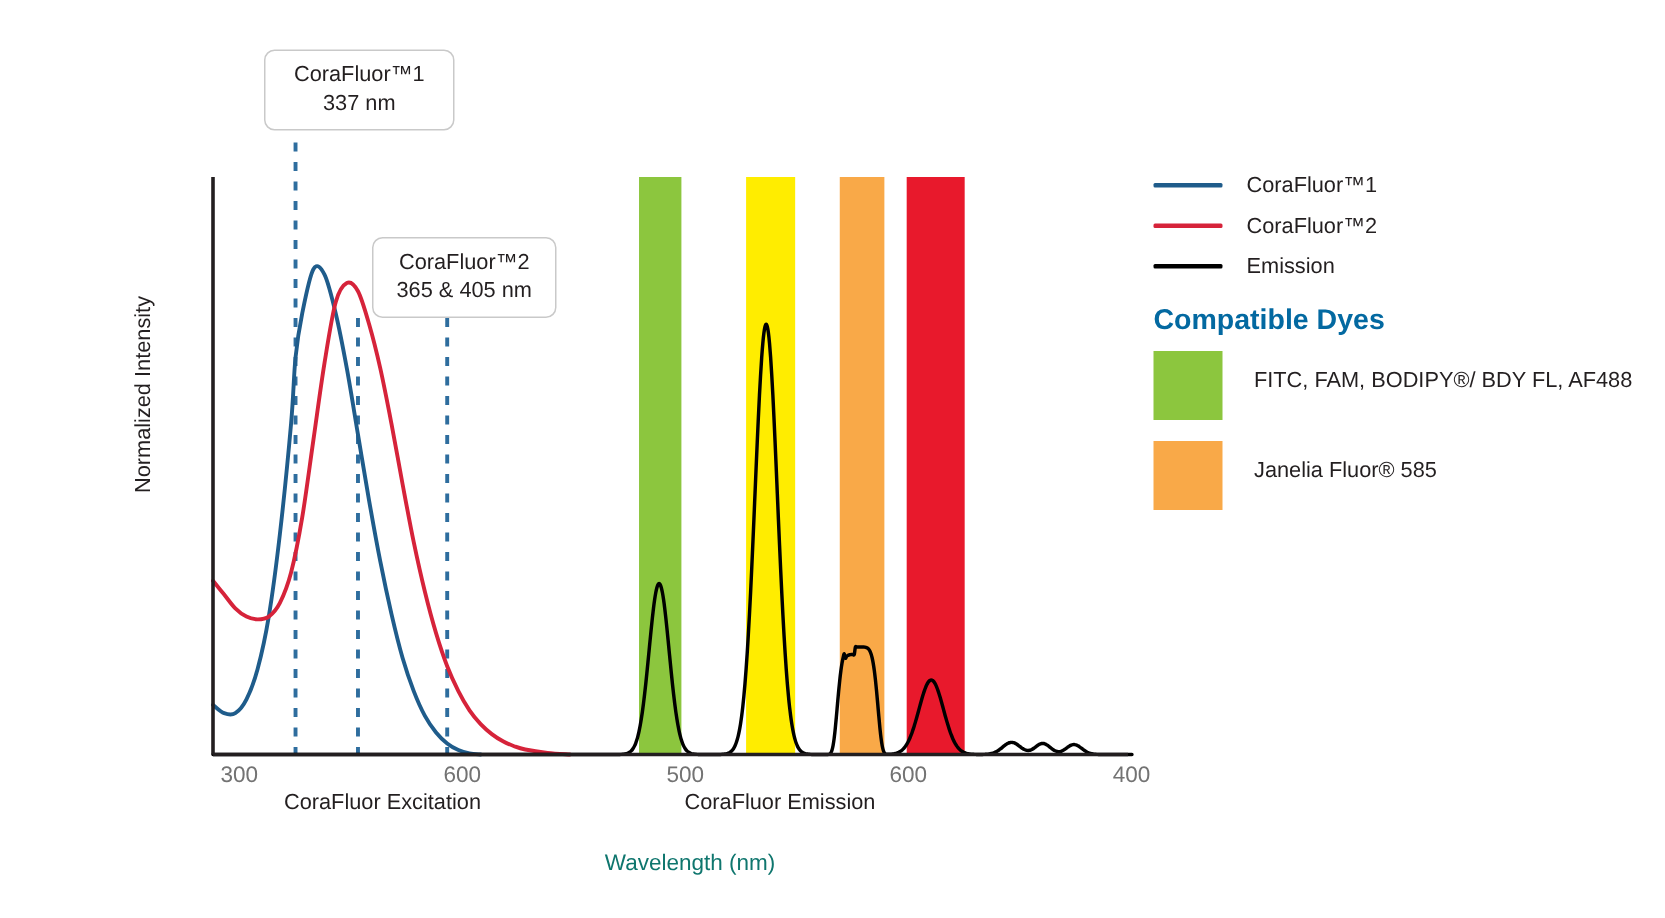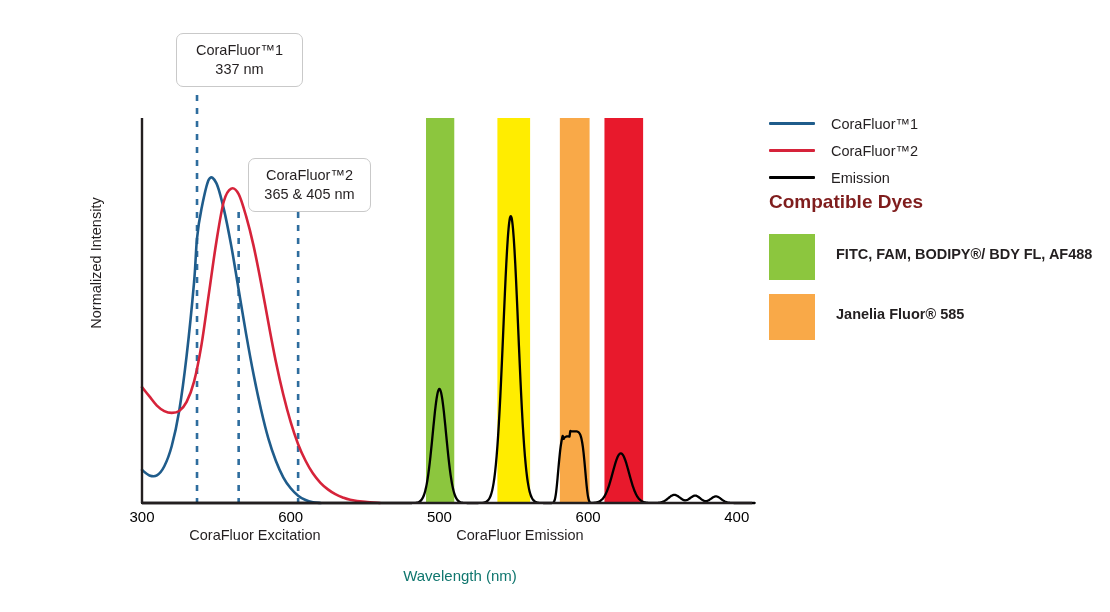--- a/index.html
+++ b/index.html
@@ -32,22 +32,22 @@
   }
   .callout .l1{display:block;}
   .callout .l2{display:block;}
   #callout-1{left:136px;top:33px;width:127px;}
   #callout-2{left:208px;top:158px;width:123px;}
 
   
   .axis-tick{
     position:absolute;
     font-size:15px;
-    color:#000000;
-    text-align:center;
+    color:#737373;
+    text-align:right;
     width:60px;
   }
   .sub-label{
     position:absolute;
     font-size:14.5px;
     color:#231f20;
     text-align:center;
     white-space:nowrap;
   }
   #sub-exc{left:145px;top:527px;width:140px;}
@@ -68,33 +68,33 @@
     white-space:nowrap;
   }
 
   
   #legend{position:absolute;left:729px;top:110px;width:370px;}
   .legend-row{display:flex;align-items:center;height:27px;}
   .legend-swatch-line{width:46px;height:3px;border-radius:1px;margin-right:16px;flex:0 0 auto;}
   .legend-label{font-size:14.5px;color:#231f20;white-space:nowrap;}
 
   #dyes-heading{
-    position:absolute;left:729px;top:191px;
-    font-size:19px;font-weight:bold;color:#7f1d1d;white-space:nowrap;
+    position:absolute;left:729px;top:203px;
+    font-size:19px;font-weight:bold;color:#0369a1;white-space:nowrap;
   }
   #dye-list{position:absolute;left:729px;top:234px;width:380px;}
   .dye-row{display:flex;align-items:flex-start;margin-bottom:14px;}
   .dye-swatch{
     width:46px;height:46px;flex:0 0 auto;margin-right:21px;
   }
   .dye-label{
     font-size:14.5px;color:#231f20;line-height:1.35;padding-top:11px;
   }
   .dye-label.two-line{padding-top:3px;}
-  .dye-label span{display:block;white-space:nowrap;font-weight:bold;}
+  .dye-label span{display:block;white-space:nowrap;}
 </style>
 </head>
 <body>
 
 <div id="figure">
 
   <svg class="chart-svg" id="chart-svg" width="1110" height="612">
       <rect x="386.017" y="118" width="28.253000000000043" height="385" fill="#8CC63E"></rect>
       <rect x="457.39300000000003" y="118" width="32.714" height="385" fill="#FFED00"></rect>
       <rect x="519.847" y="118" width="29.74000000000001" height="385" fill="#F9A948"></rect>

